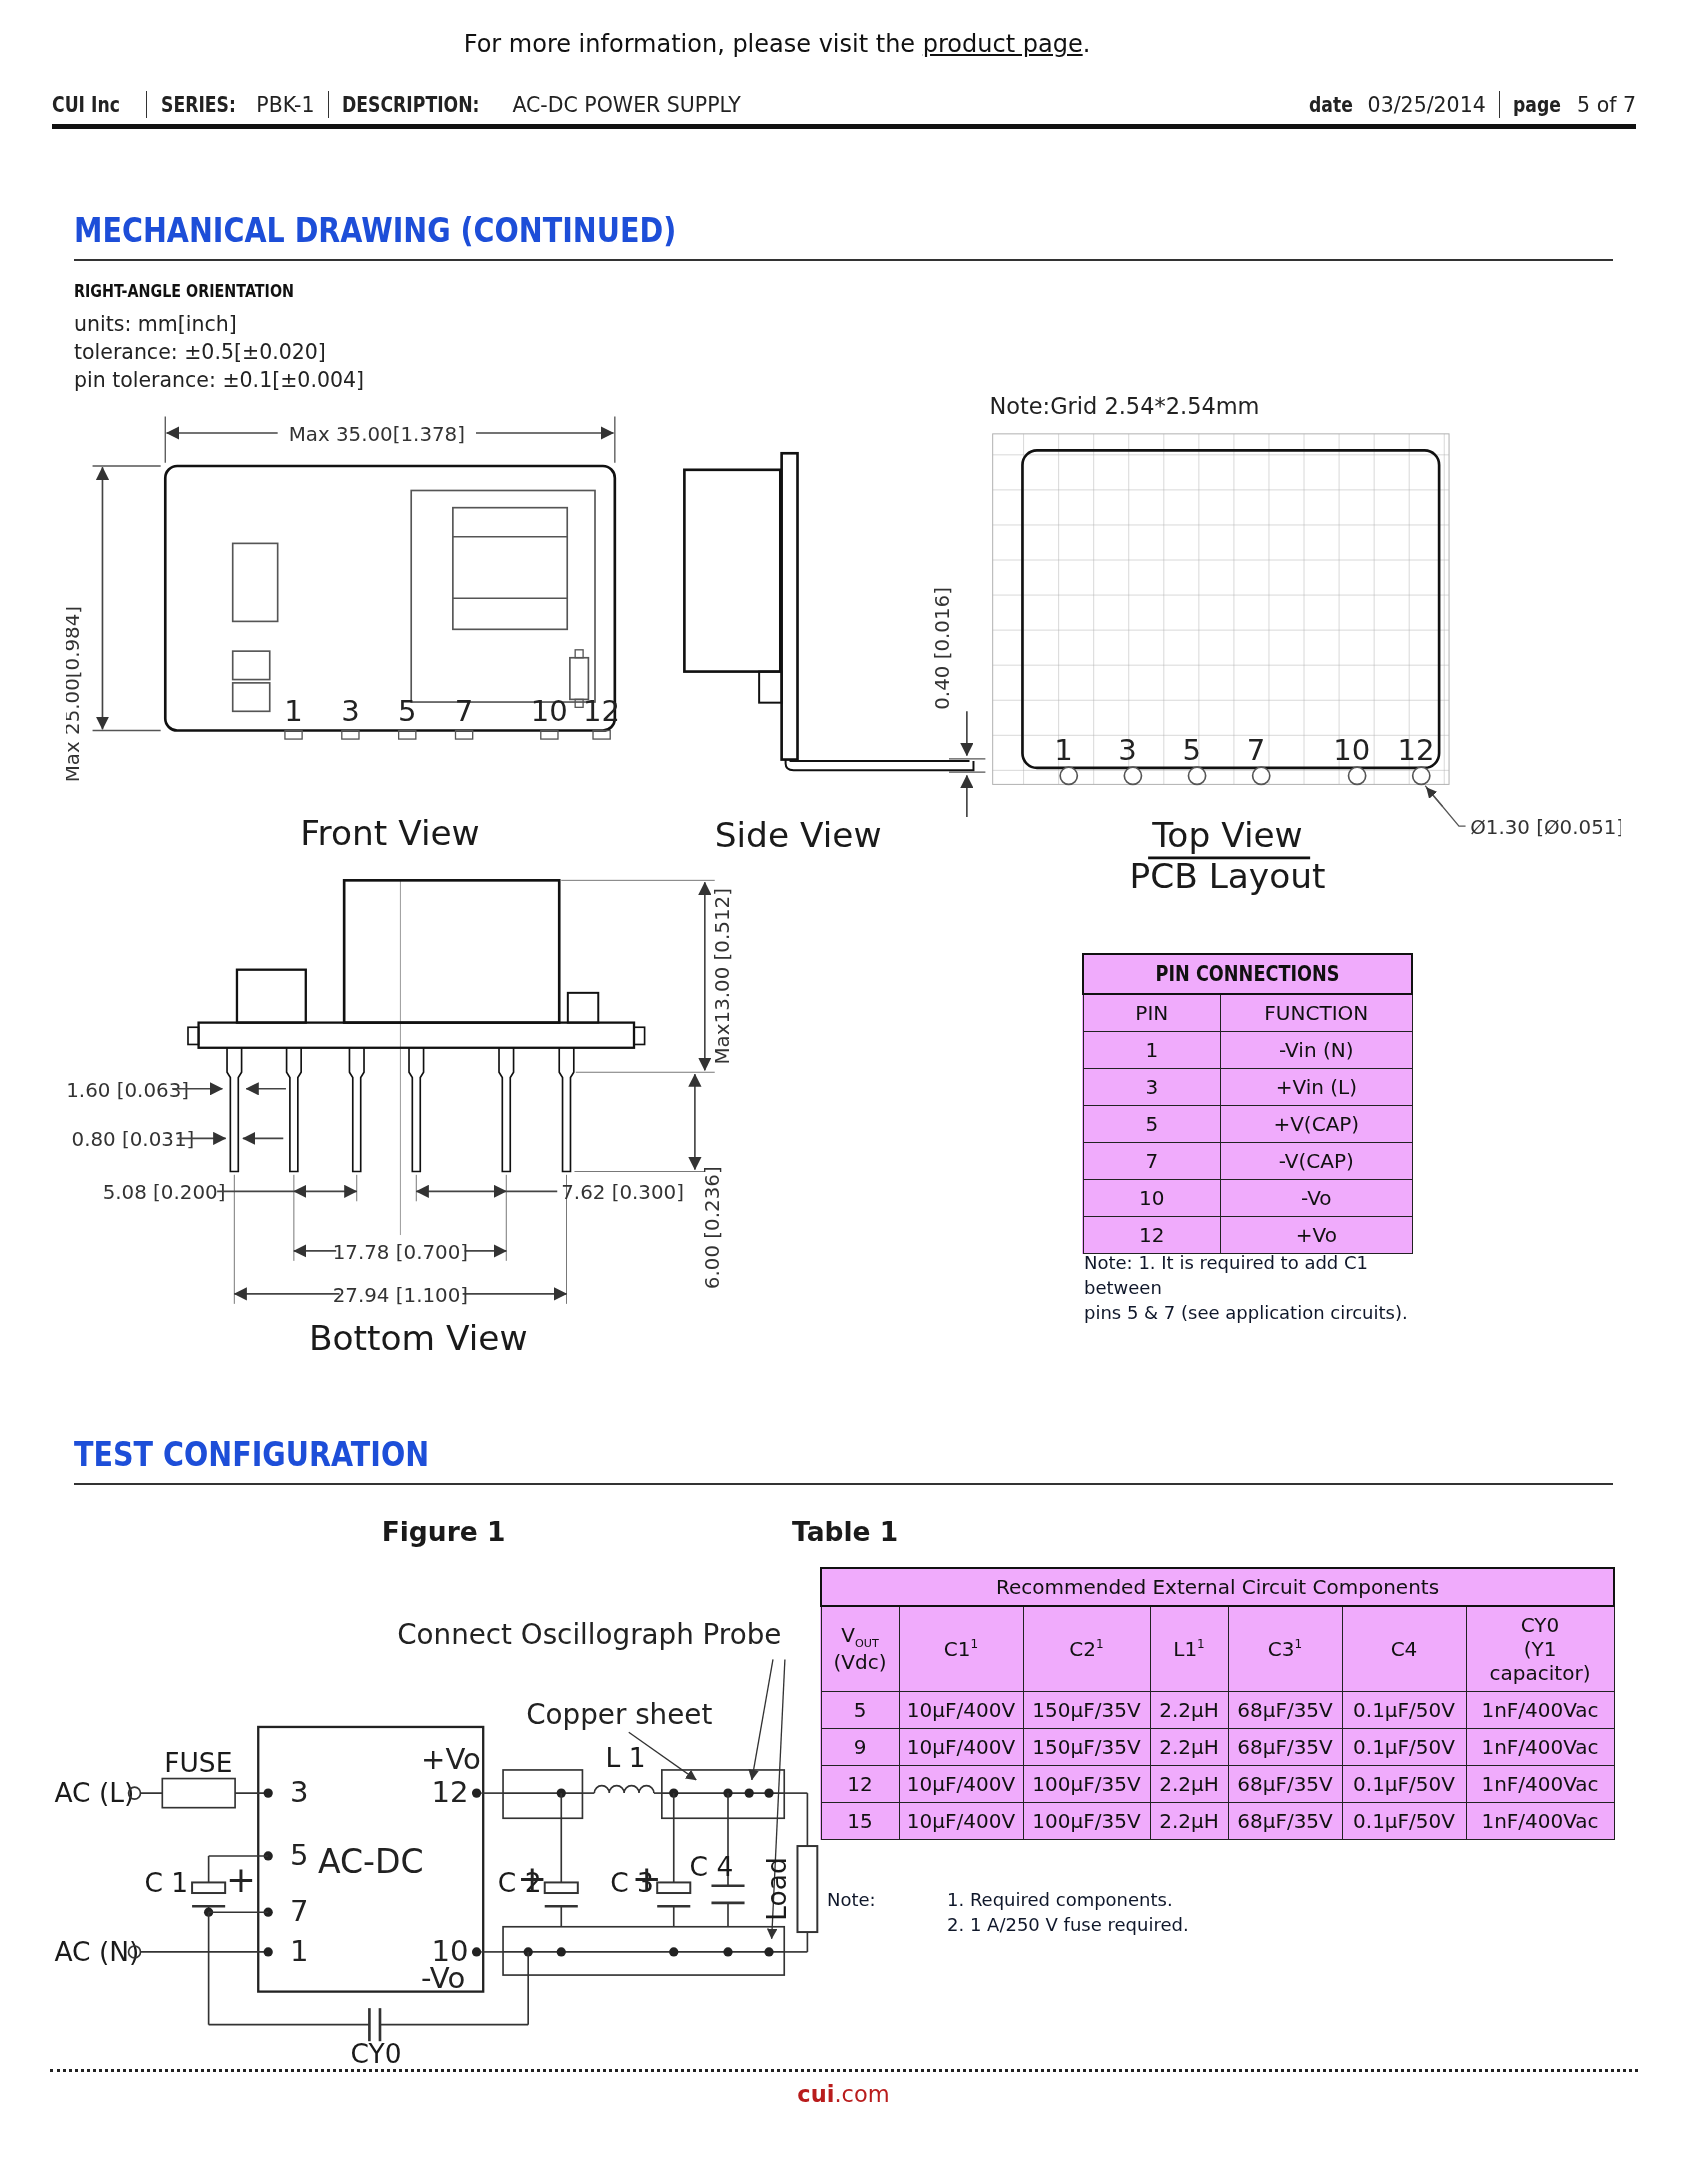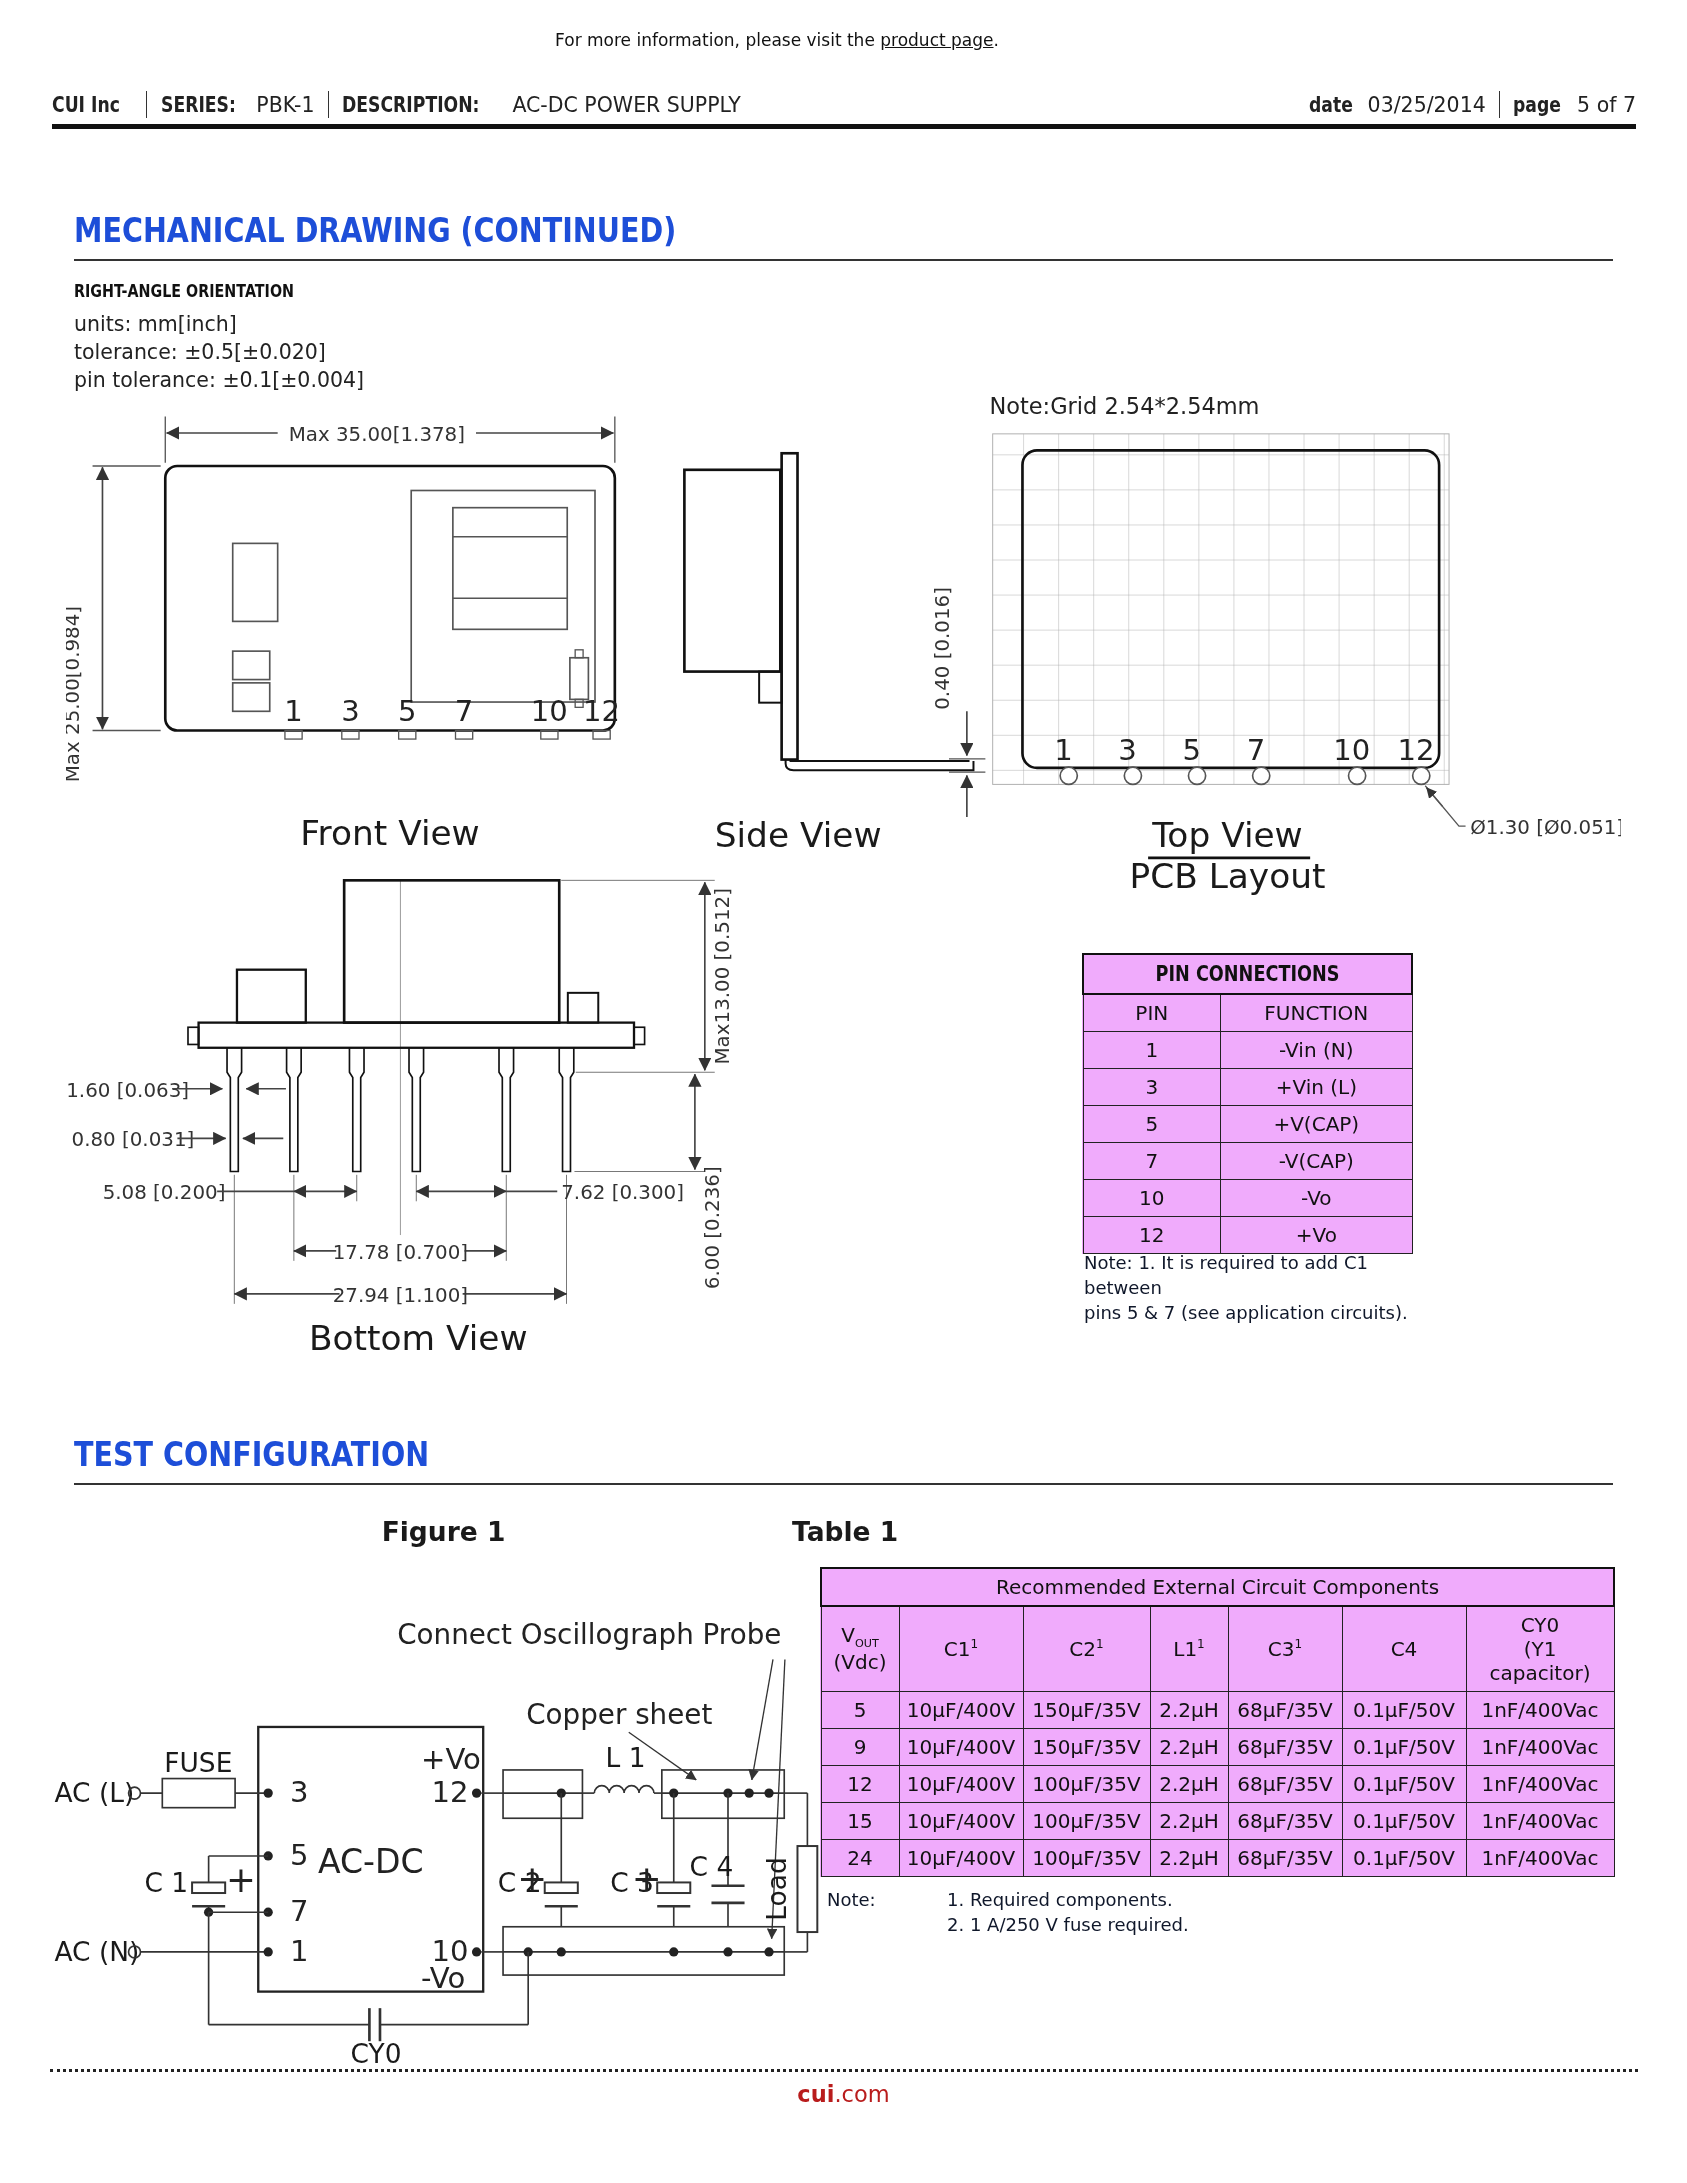--- a/index.html
+++ b/index.html
@@ -1,19 +1,19 @@
 <!DOCTYPE html>
 <html style="font-size:10.6px"><head>
 <meta charset="utf-8">
 <style>
   html,body{margin:0;padding:0;background:#888;}
   #page{position:relative;width:1687px;height:2183px;background:#ffffff;
         font-family:"DejaVu Sans","Liberation Sans",sans-serif;color:#1a1a1a;overflow:hidden;}
   .abs{position:absolute;}
-  .hdr-notice{top:30px;left:0;width:1554px;text-align:center;font-size:17px;color:#111;}
+  .hdr-notice{top:30px;left:0;width:1554px;text-align:center;font-size:24px;color:#111;}
   .hdr-notice a{color:#111;text-decoration:underline;}
   .hdr-bar{top:90px;left:52px;width:1584px;height:29px;font-size:20.5px;color:#222;
            display:flex;align-items:center;}
   .hdr-bar .sep{display:inline-block;width:1.3px;height:26.5px;background:#333;margin:0 13.2px;}
   .b{font-weight:bold;}
   .cond{display:inline-block;transform:scaleX(.84);transform-origin:left center;font-weight:bold;letter-spacing:0;}
   .hdr-rule{top:124px;left:52px;width:1584px;height:4.6px;background:#111;}
   .sec-title{left:74px;font-size:34px;color:#1d4ed8;white-space:nowrap;}
   .sec-rule{left:74px;width:1539px;height:2px;background:#333;}
   .sub-title{left:74px;font-size:17px;font-weight:bold;color:#111;}
@@ -452,29 +452,20 @@
     </tr>
     <tr>
       <td>15</td>
           <td>10µF/400V</td>
           <td>100µF/35V</td>
           <td>2.2µH</td>
           <td>68µF/35V</td>
           <td>0.1µF/50V</td>
           <td>1nF/400Vac</td>
     </tr>
-    <tr>
-      <td>24</td>
-          <td>10µF/400V</td>
-          <td>100µF/35V</td>
-          <td>2.2µH</td>
-          <td>68µF/35V</td>
-          <td>0.1µF/50V</td>
-          <td>1nF/400Vac</td>
-    </tr>
   </tbody>
     </table>
   <div class="abs note-sm" style="top:1887px;left:827px;">Note:</div>
   <div class="abs note-sm" style="top:1887px;left:947px;">
     <div>1. Required components.</div>
     <div>2. 1 A/250 V fuse required.</div>
   </div>
 
   <div class="abs foot-dots"></div>
   <div class="abs foot-brand">

